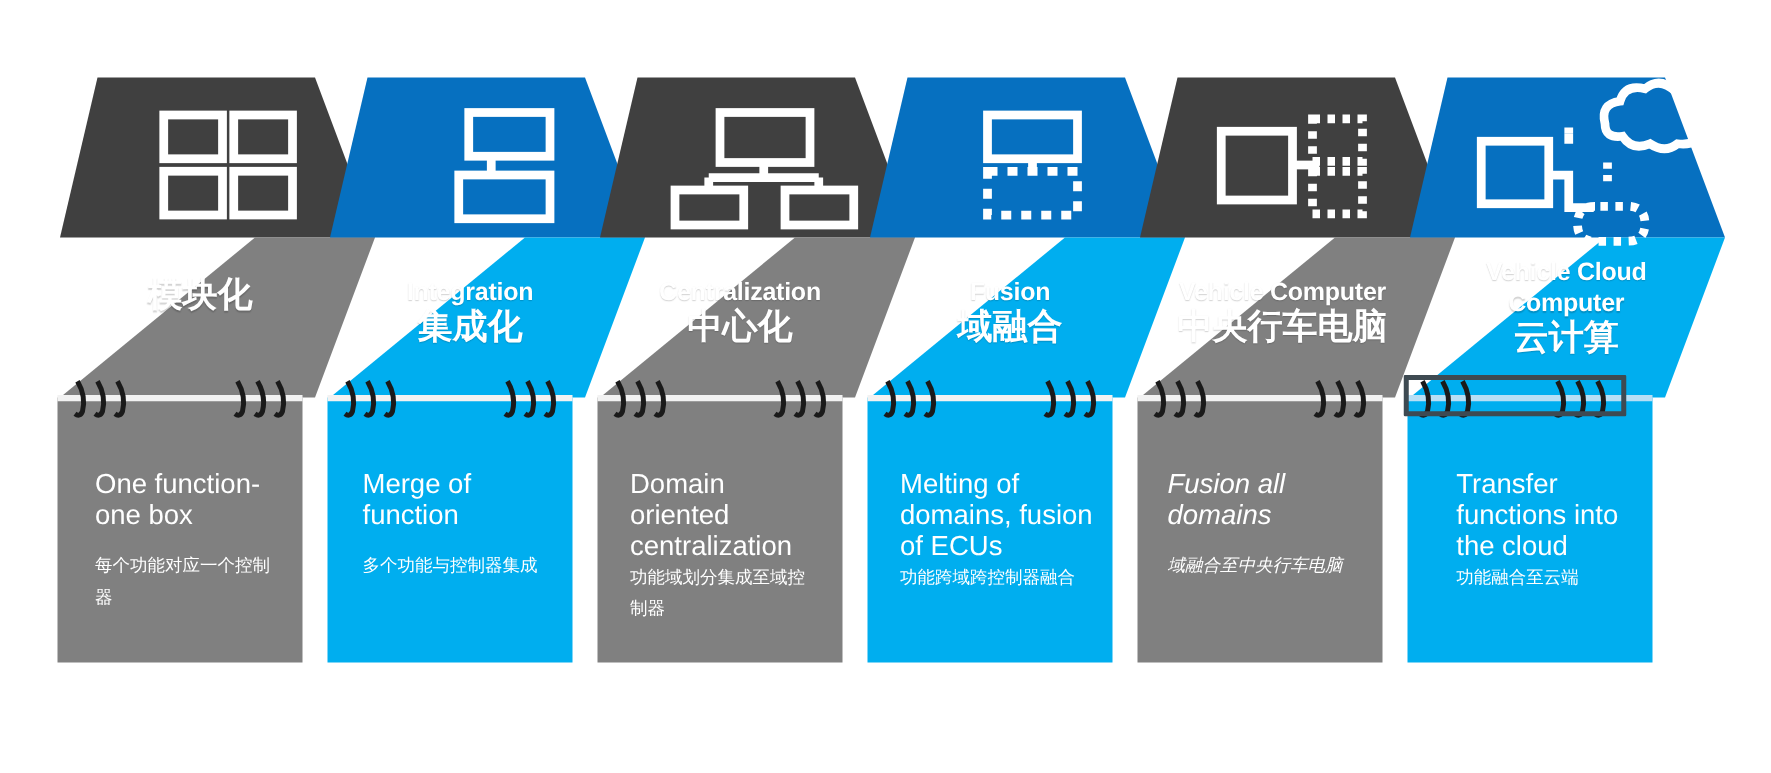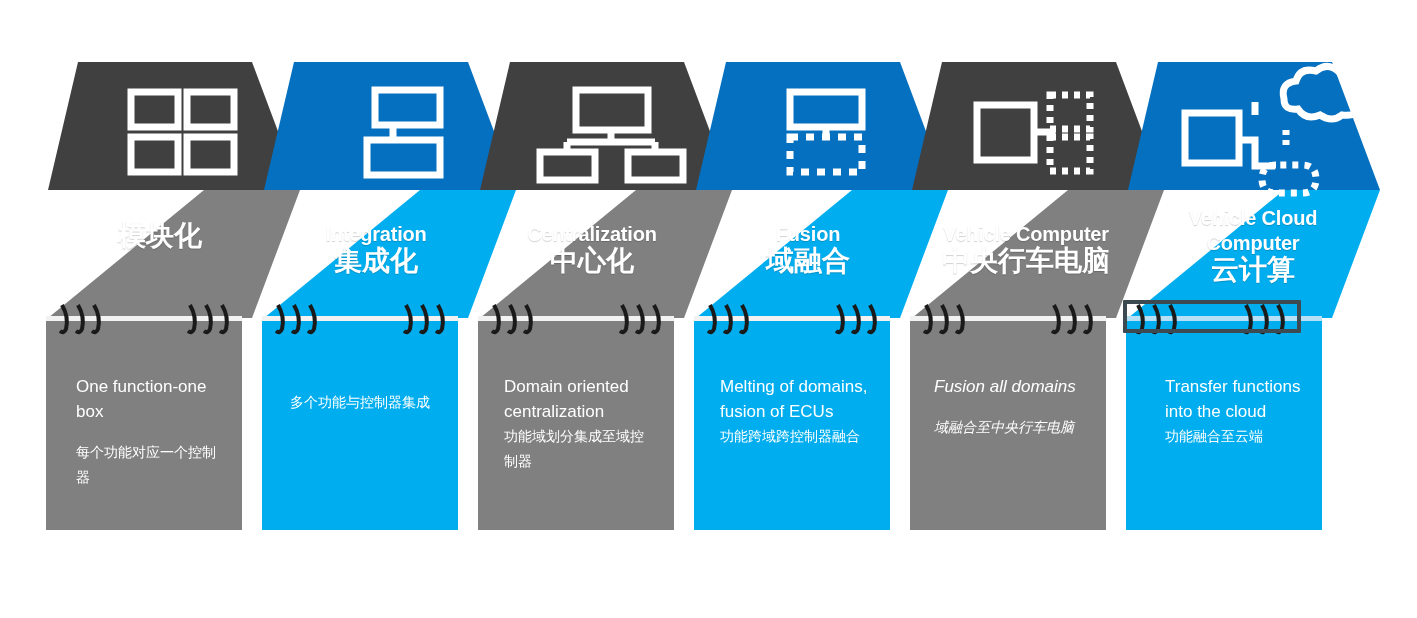--- a/index.html
+++ b/index.html
@@ -35,21 +35,21 @@
     line-height:28px;
     font-weight:700;
     text-shadow:0 1px 1px rgba(0,0,0,.18);
   }
 
   .body-block{
     position:absolute;
     color:#ffffff;
   }
   .body-en{
-    font-size:17px;
+    font-size:22px;
     line-height:25px;
     font-weight:400;
   }
   .body-gap{height:16px;}
   .body-cn{
     font-size:14px;
     line-height:25px;
     font-weight:400;
   }
 
@@ -218,20 +218,21 @@
     <div class="body-en">One function-one box</div>
     <div class="body-gap"></div>
     <div class="body-cn">每个功能对应一个控制器</div>
   </div>
 
   <div class="title-block" style="left:278px;top:222px;width:196px;">
     <div class="title-en">Integration</div>
     <div class="title-cn">集成化</div>
   </div>
   <div class="body-block" style="left:290px;top:374px;width:150px;">
+    <div class="body-en">Merge of function</div>
     <div class="body-gap"></div>
     <div class="body-cn">多个功能与控制器集成</div>
   </div>
 
   <div class="title-block" style="left:494px;top:222px;width:196px;">
     <div class="title-en">Centralization</div>
     <div class="title-cn">中心化</div>
   </div>
   <div class="body-block" style="left:504px;top:374px;width:152px;">
     <div class="body-en">Domain oriented centralization</div>

